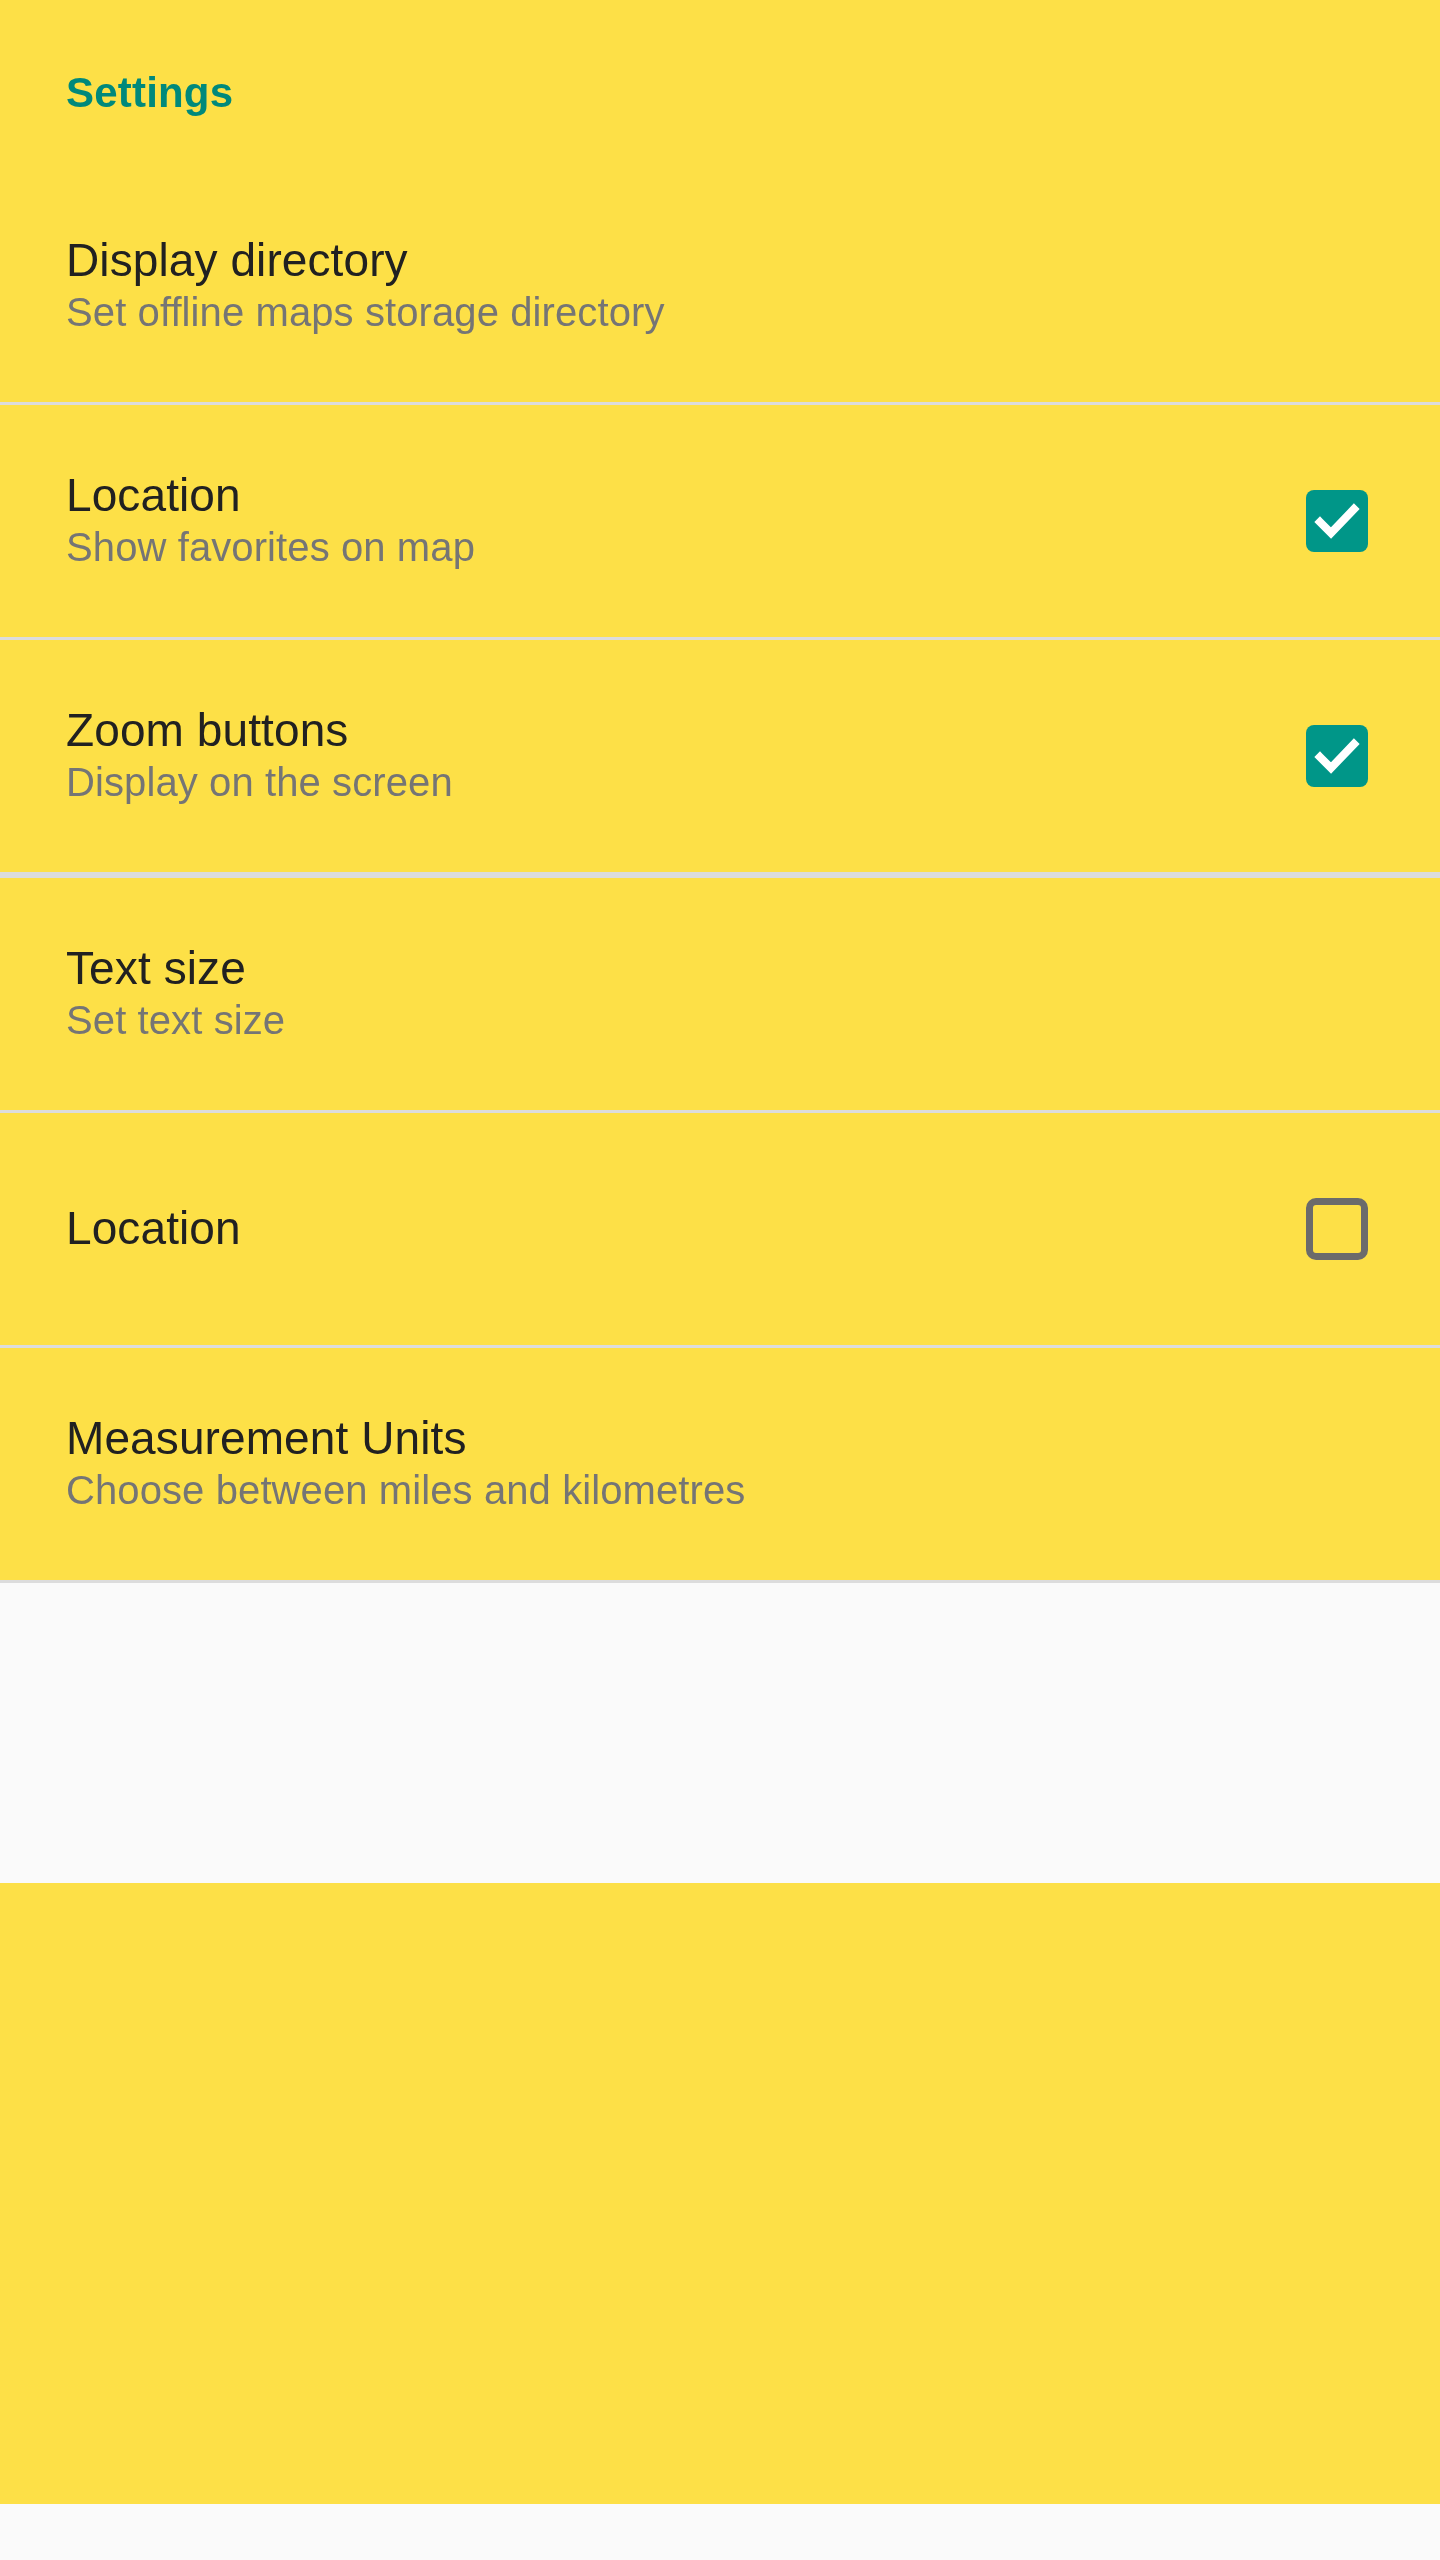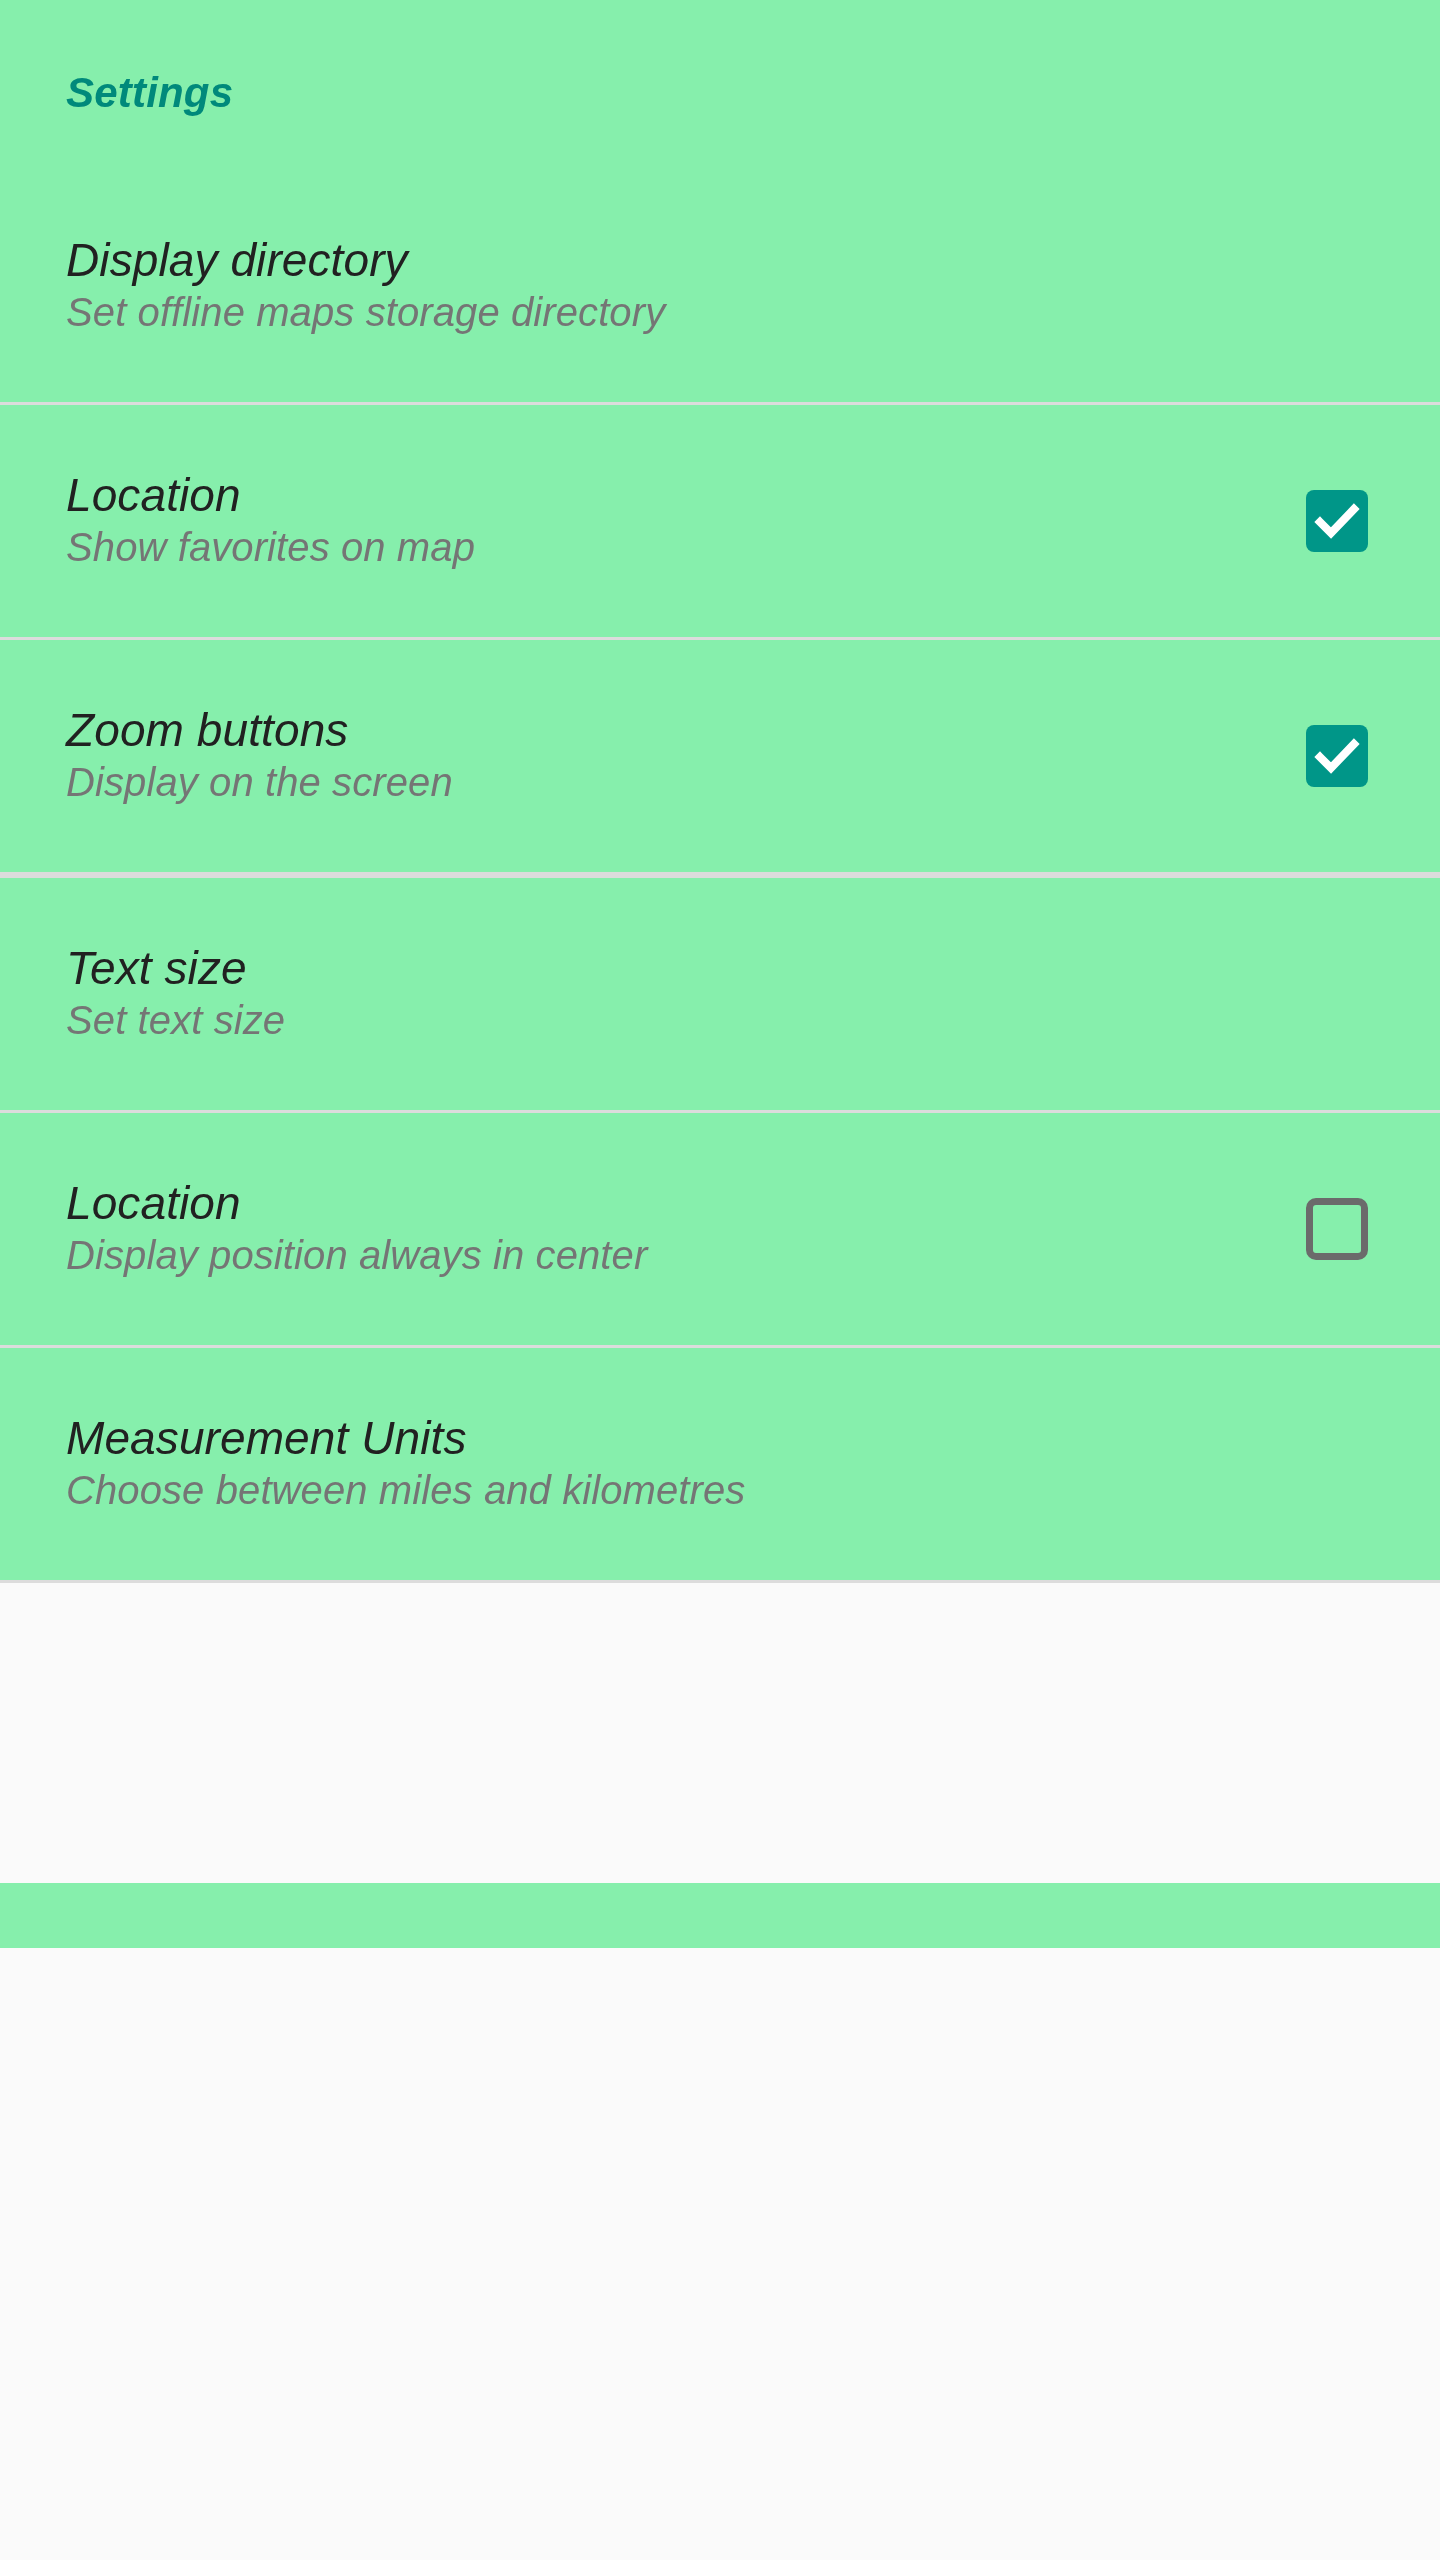--- a/index.html
+++ b/index.html
@@ -12,23 +12,22 @@
   body {
     background: #fafafa;
     font-family: "Liberation Sans", "DejaVu Sans", sans-serif;
     -webkit-font-smoothing: antialiased;
     overflow: hidden;
   }
 
   #screen {
     position: relative;
     width: 1440px;
-    height: 1948px;
-    background: #86efac;
-    font-style: italic;
+    height: 2504px;
+    background: #fde047;
   }
 
   
   .screen-header {
     padding: 72px 0 0 66px;
     height: 170px;
   }
 
   .screen-title {
     font-size: 42px;
@@ -179,21 +178,20 @@
         <div class="pref-text">
           <div class="pref-title">Text size</div>
           <div class="pref-summary">Set text size</div>
         </div>
         <div class="pref-widget"></div>
       </div>
       <div class="divider"></div>
       <div class="pref-row">
         <div class="pref-text">
           <div class="pref-title">Location</div>
-          <div class="pref-summary">Display position always in center</div>
         </div>
         <div class="pref-widget">
           <span class="checkbox unchecked"></span>
         </div>
       </div>
       <div class="divider"></div>
       <div class="pref-row">
         <div class="pref-text">
           <div class="pref-title">Measurement Units</div>
           <div class="pref-summary">Choose between miles and kilometres</div>

